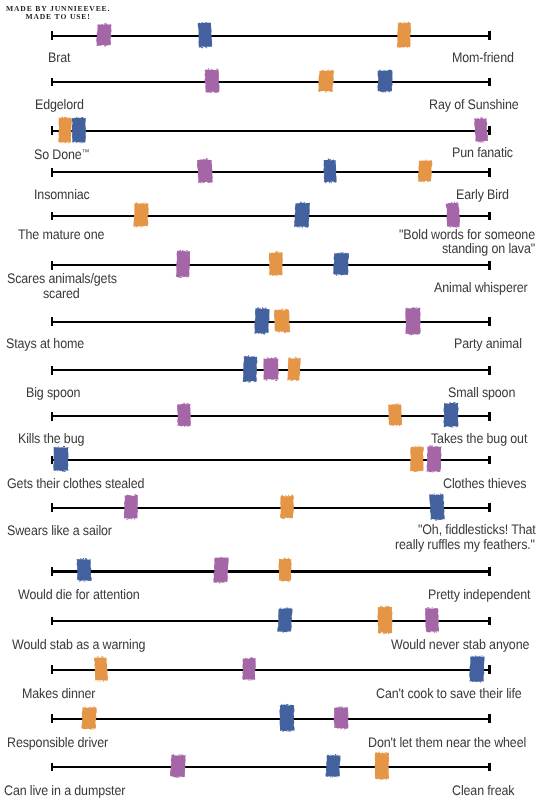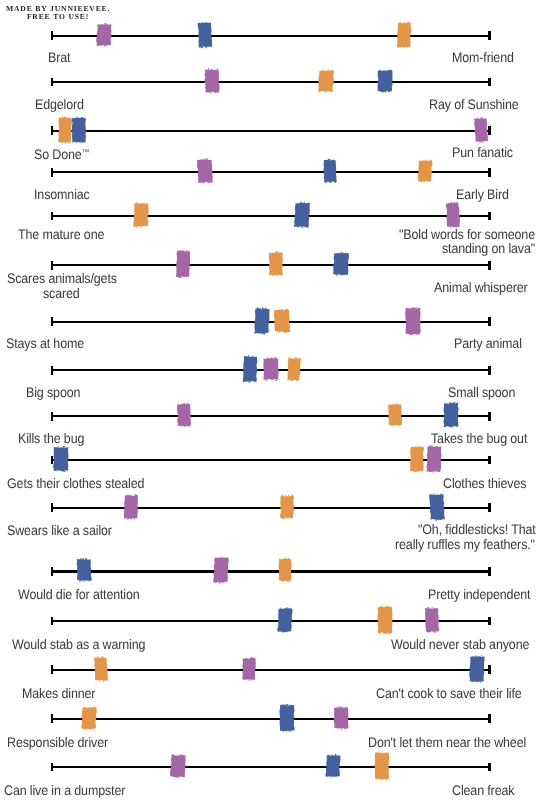--- a/index.html
+++ b/index.html
@@ -23,21 +23,21 @@
        color:#3a3a3a;line-height:15.6px;white-space:pre;width:0;}
   .lab>span{white-space:pre;display:block;position:absolute;
             transform:scaleX(0.905);transform-origin:0 50%;}
   .tm{font-style:normal;font-size:0.62em;vertical-align:0.46em;letter-spacing:0;}
 </style>
 </head>
 <body>
 
 <div id="credit">
   <div>MADE BY JUNNIEEVEE.</div>
-  <div>FREE TO USE!</div>
+  <div>MADE TO USE!</div>
 </div>
 
 <div id="rows">
   <div class="row" style="top: 35.7px;">
     <div class="track">
       <span class="cap l"></span>
       <span class="cap r"></span>
       <span class="mk" style="left: 43.2px;">
           <svg viewBox="0 0 20 32" xmlns="http://www.w3.org/2000/svg">
             <path d="M3.37,5.64L4.95,5.19L6.53,5.92L8.11,5.11L9.69,5.82L11.27,5.16L12.85,5.05L14.44,5.93L16.02,5.18L17.60,5.71L17.08,7.82L17.26,10.16L17.50,12.50L16.75,14.83L17.50,17.17L16.55,19.50L16.67,21.84L17.08,24.18L16.30,26.51L15.05,25.94L13.47,26.30L11.89,27.07L10.31,26.15L8.73,26.00L7.15,26.45L5.56,26.43L3.98,26.97L2.40,26.55L2.86,24.18L2.18,21.84L2.40,19.50L3.02,17.17L2.73,14.83L3.22,12.50L3.52,10.16L3.60,7.82Z" fill="#a566a8"></path>

